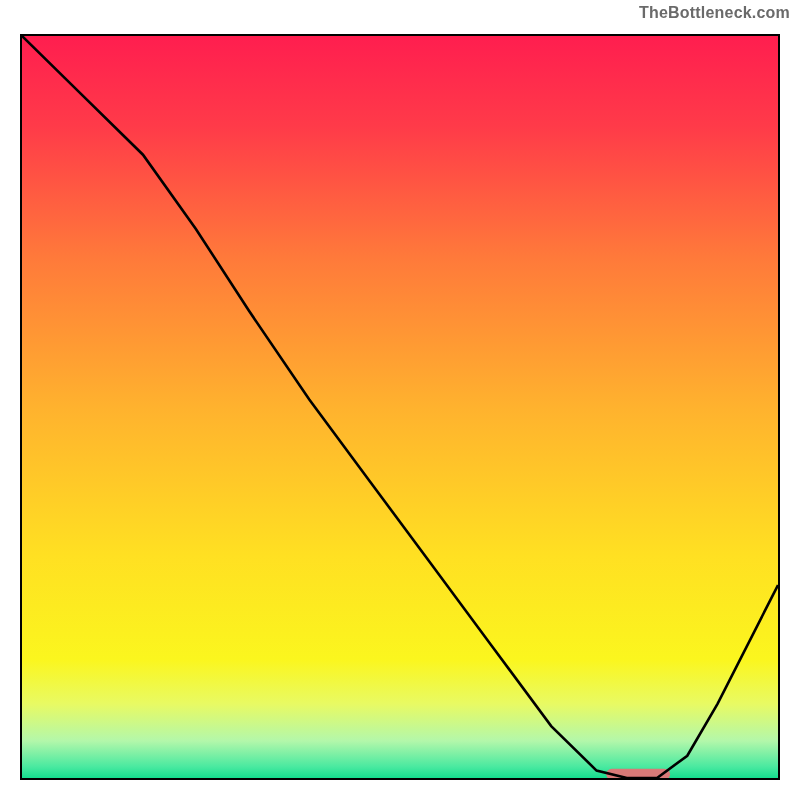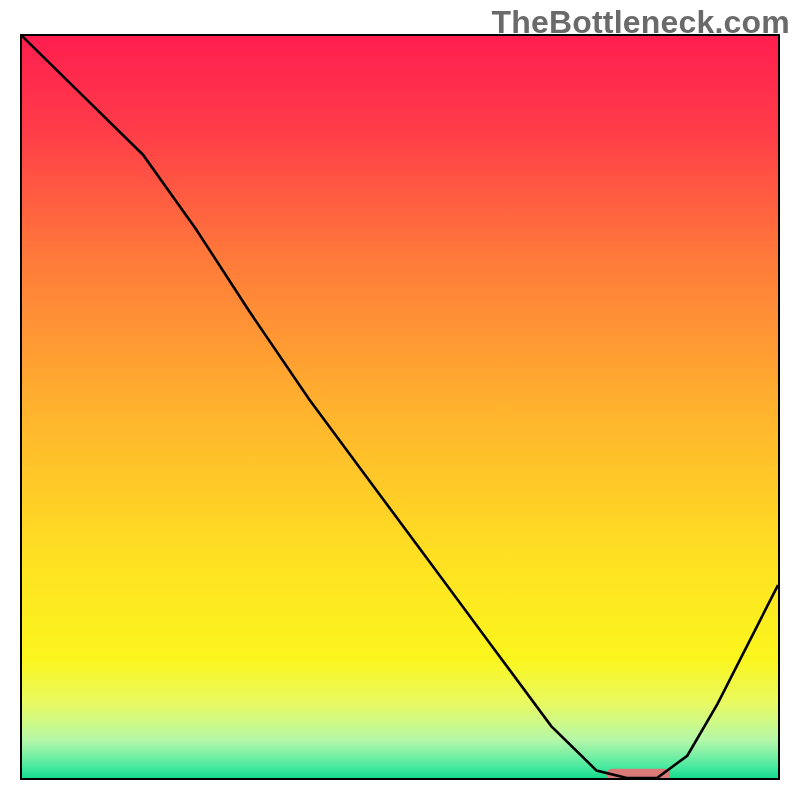--- a/index.html
+++ b/index.html
@@ -12,21 +12,21 @@
   }
   .canvas {
     position: relative;
     width: 800px;
     height: 800px;
   }
   .attribution {
     position: absolute;
     top: 4px;
     right: 10px;
-    font-size: 32px;
+    font-size: 16px;
     font-weight: bold;
     color: #6a6a6a;
     letter-spacing: 0.2px;
   }
   .frame {
     position: absolute;
     left: 20px;
     top: 34px;
     width: 760px;
     height: 746px;

